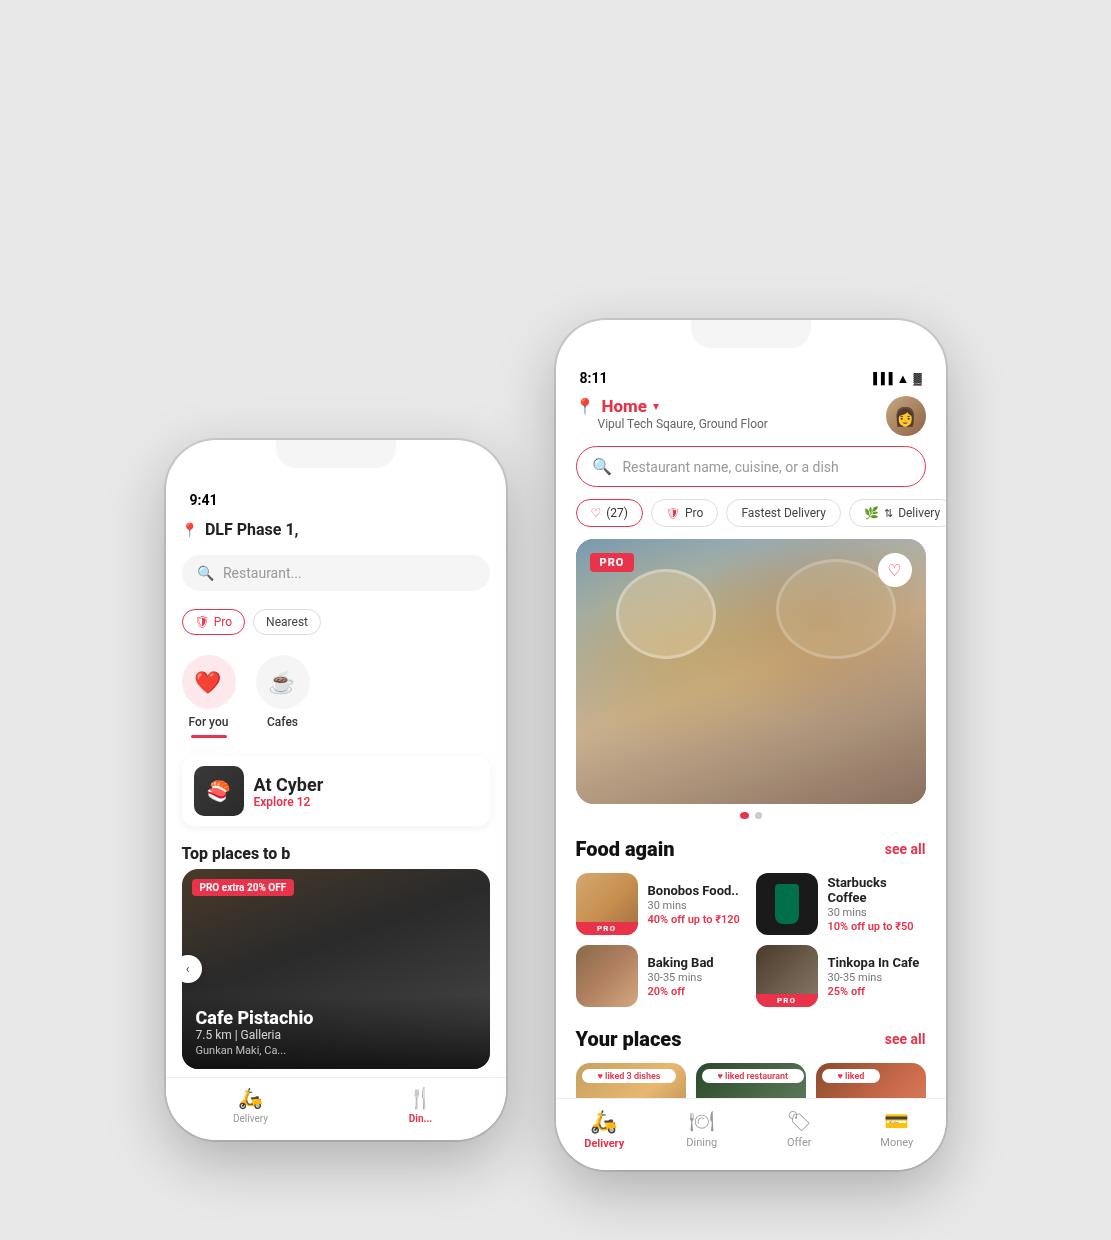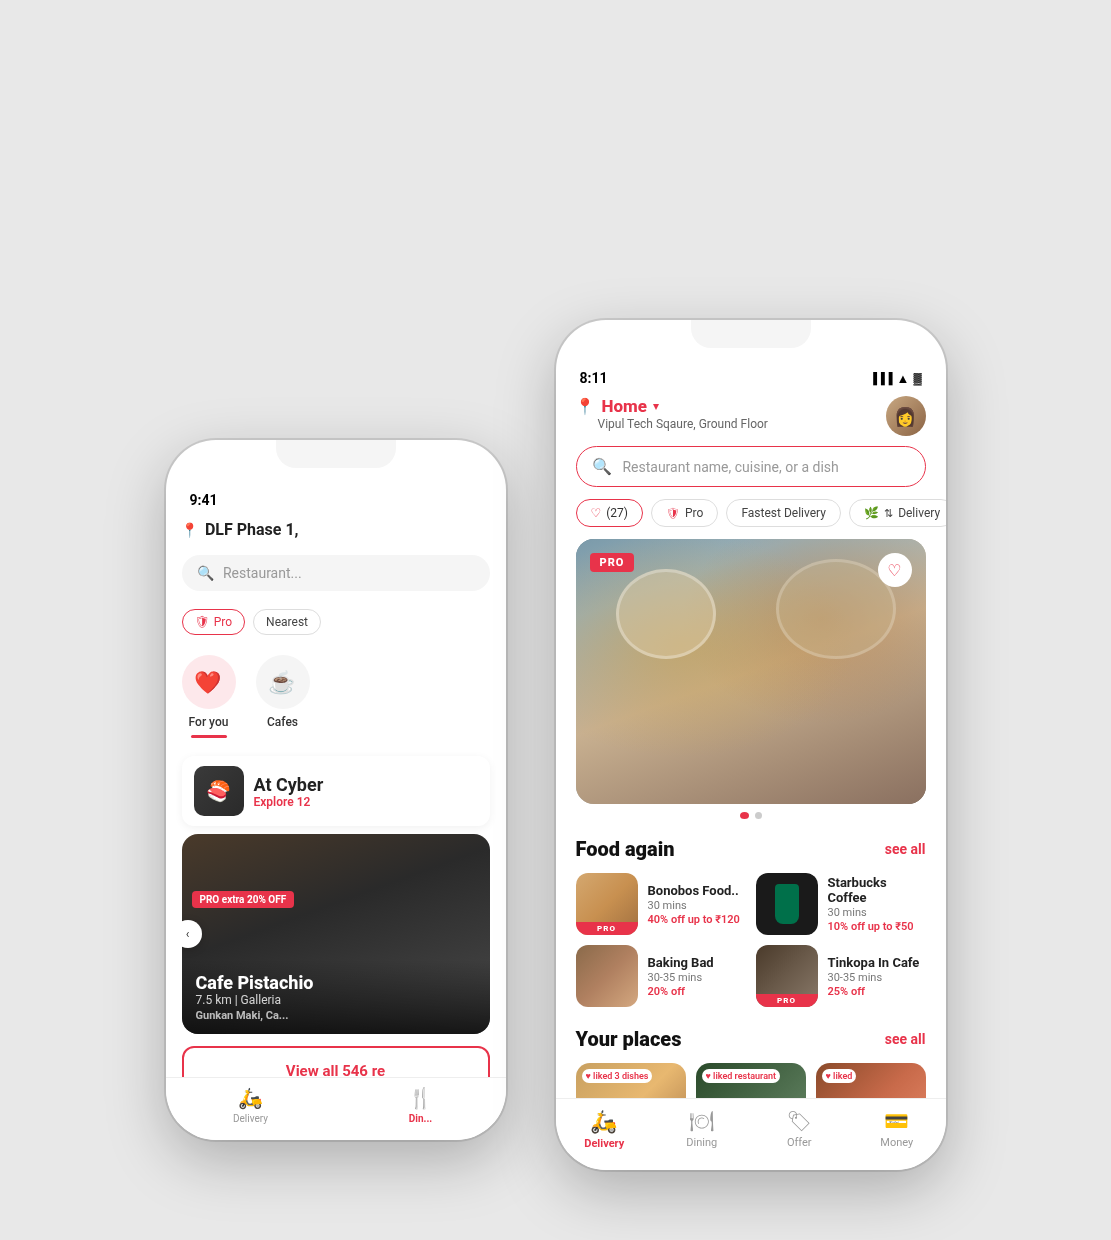--- a/index.html
+++ b/index.html
@@ -196,31 +196,30 @@
     .pro-badge-top {
       position: absolute;
       top: 10px;
       left: 10px;
       background: #e8334a;
       color: #fff;
       font-size: 10px;
       font-weight: 700;
       padding: 3px 8px;
       border-radius: 4px;
-      margin-top: 47px;
     }
     .card-overlay {
       position: absolute;
       bottom: 0; left: 0; right: 0;
       background: linear-gradient(transparent, rgba(0,0,0,0.7));
       padding: 12px 14px;
     }
     .card-name { color: #fff; font-size: 18px; font-weight: 800; }
     .card-sub { color: rgba(255,255,255,0.8); font-size: 12px; }
-    .card-dish { color: rgba(255,255,255,0.7); font-size: 11px; margin-top: 2px; font-weight: bold; }
+    .card-dish { color: rgba(255,255,255,0.7); font-size: 11px; margin-top: 2px; }
 
     .view-all-btn {
       margin: 12px 16px;
       border: 2px solid #e8334a;
       border-radius: 12px;
       padding: 14px;
       text-align: center;
       font-size: 15px;
       font-weight: 700;
       color: #e8334a;
@@ -464,21 +463,21 @@
     .likes-card-bg {
       width: 100%;
       height: 100%;
     }
     .likes-tag {
       position: absolute;
       top: 6px;
       left: 6px;
       background: #fff;
       border-radius: 12px;
-      padding: 2px 4px;
+      padding: 2px 16px;
       font-size: 9px;
       color: #e8334a;
       font-weight: 600;
       display: flex;
       align-items: center;
       gap: 3px;
     }
 
     
     .front-bottom-nav {
@@ -611,20 +610,21 @@
       <div class="at-cyber-banner">
         <div class="at-cyber-img">
           <div class="at-cyber-img-bg">🍣</div>
         </div>
         <div class="at-cyber-text">
           <div class="title">At Cyber</div>
           <div class="sub">Explore 12</div>
         </div>
       </div>
 
+      <div class="top-places-title">Top places to b</div>
 
       <div class="top-places-card">
         <div class="top-card-img"></div>
         <div class="carousel-arrow">‹</div>
         <div class="pro-badge-top">PRO extra 20% OFF</div>
         <div class="card-overlay">
           <div class="card-name">Cafe Pistachio</div>
           <div class="card-sub">7.5 km | Galleria</div>
           <div class="card-dish">Gunkan Maki, Ca...</div>
         </div>

